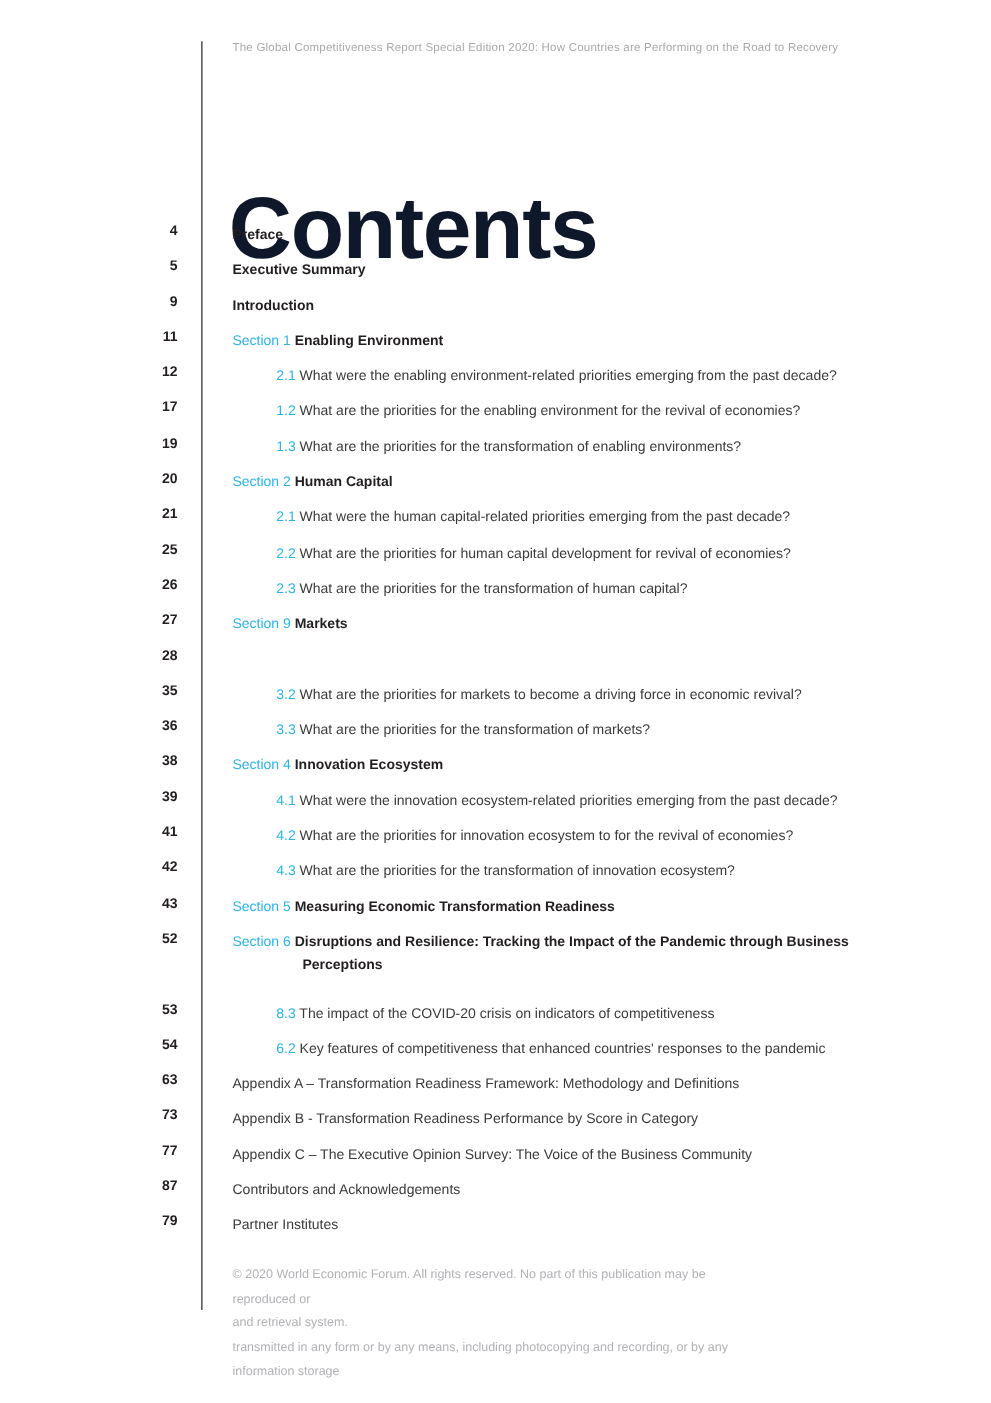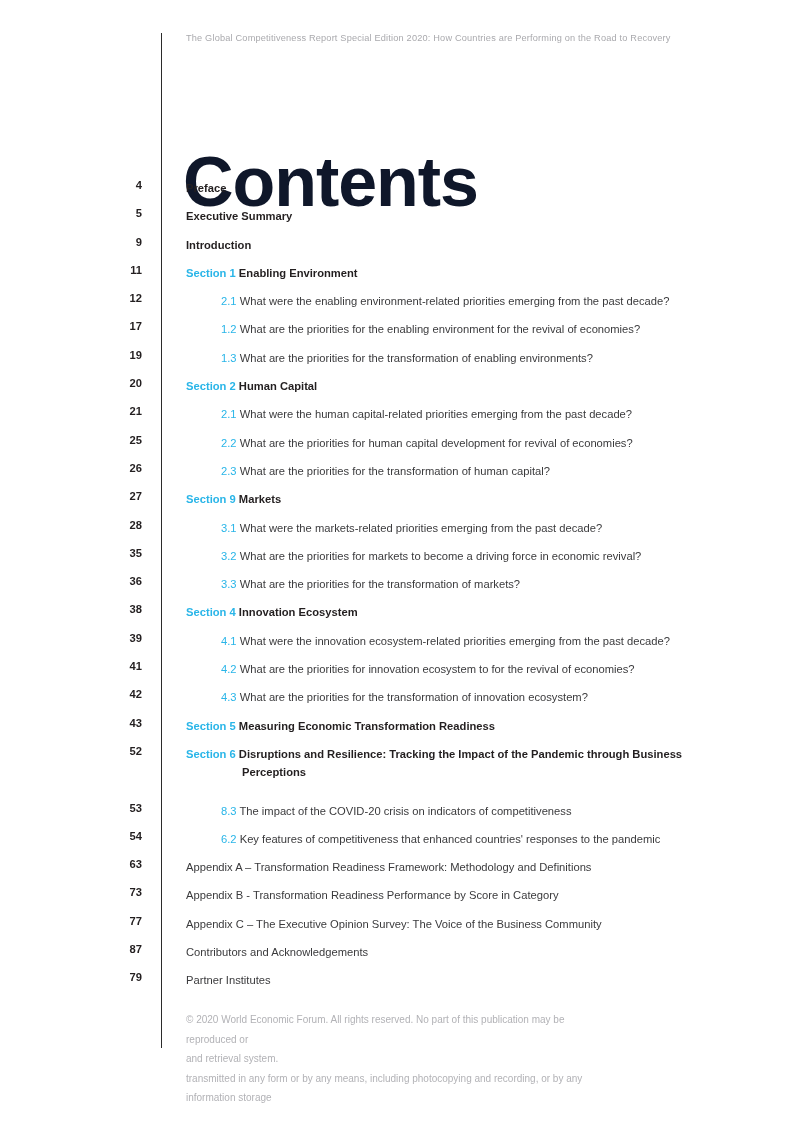--- a/index.html
+++ b/index.html
@@ -90,21 +90,21 @@
   }
   .entry.bold {
     font-weight: 700;
     color: #231f20;
   }
   .entry .num {
     color: #29b5e8;
   }
   .entry .num-bold {
     color: #29b5e8;
-    font-weight: 700;
+    font-weight: 400;
   }
   .entry .wrap-indent {
     display: block;
     padding-left: 56px;
   }
 
   
   .copyright {
     position: absolute;
     left: 186px;
@@ -181,21 +181,20 @@
       <div class="toc-row">
         <div class="pagenum">26</div>
         <div class="entry sub"><span class="num">2.3</span> <span>What are the priorities for the transformation of human capital?</span></div>
       </div>
       <div class="toc-row">
         <div class="pagenum">27</div>
         <div class="entry bold"><span class="num-bold">Section 9</span> <span>Markets</span></div>
       </div>
       <div class="toc-row">
         <div class="pagenum">28</div>
-        <div class="entry sub"><span class="num">3.1</span> <span>What were the markets-related priorities emerging from the past decade?</span></div>
       </div>
       <div class="toc-row">
         <div class="pagenum">35</div>
         <div class="entry sub"><span class="num">3.2</span> <span>What are the priorities for markets to become a driving force in economic revival?</span></div>
       </div>
       <div class="toc-row">
         <div class="pagenum">36</div>
         <div class="entry sub"><span class="num">3.3</span> <span>What are the priorities for the transformation of markets?</span></div>
       </div>
       <div class="toc-row">

